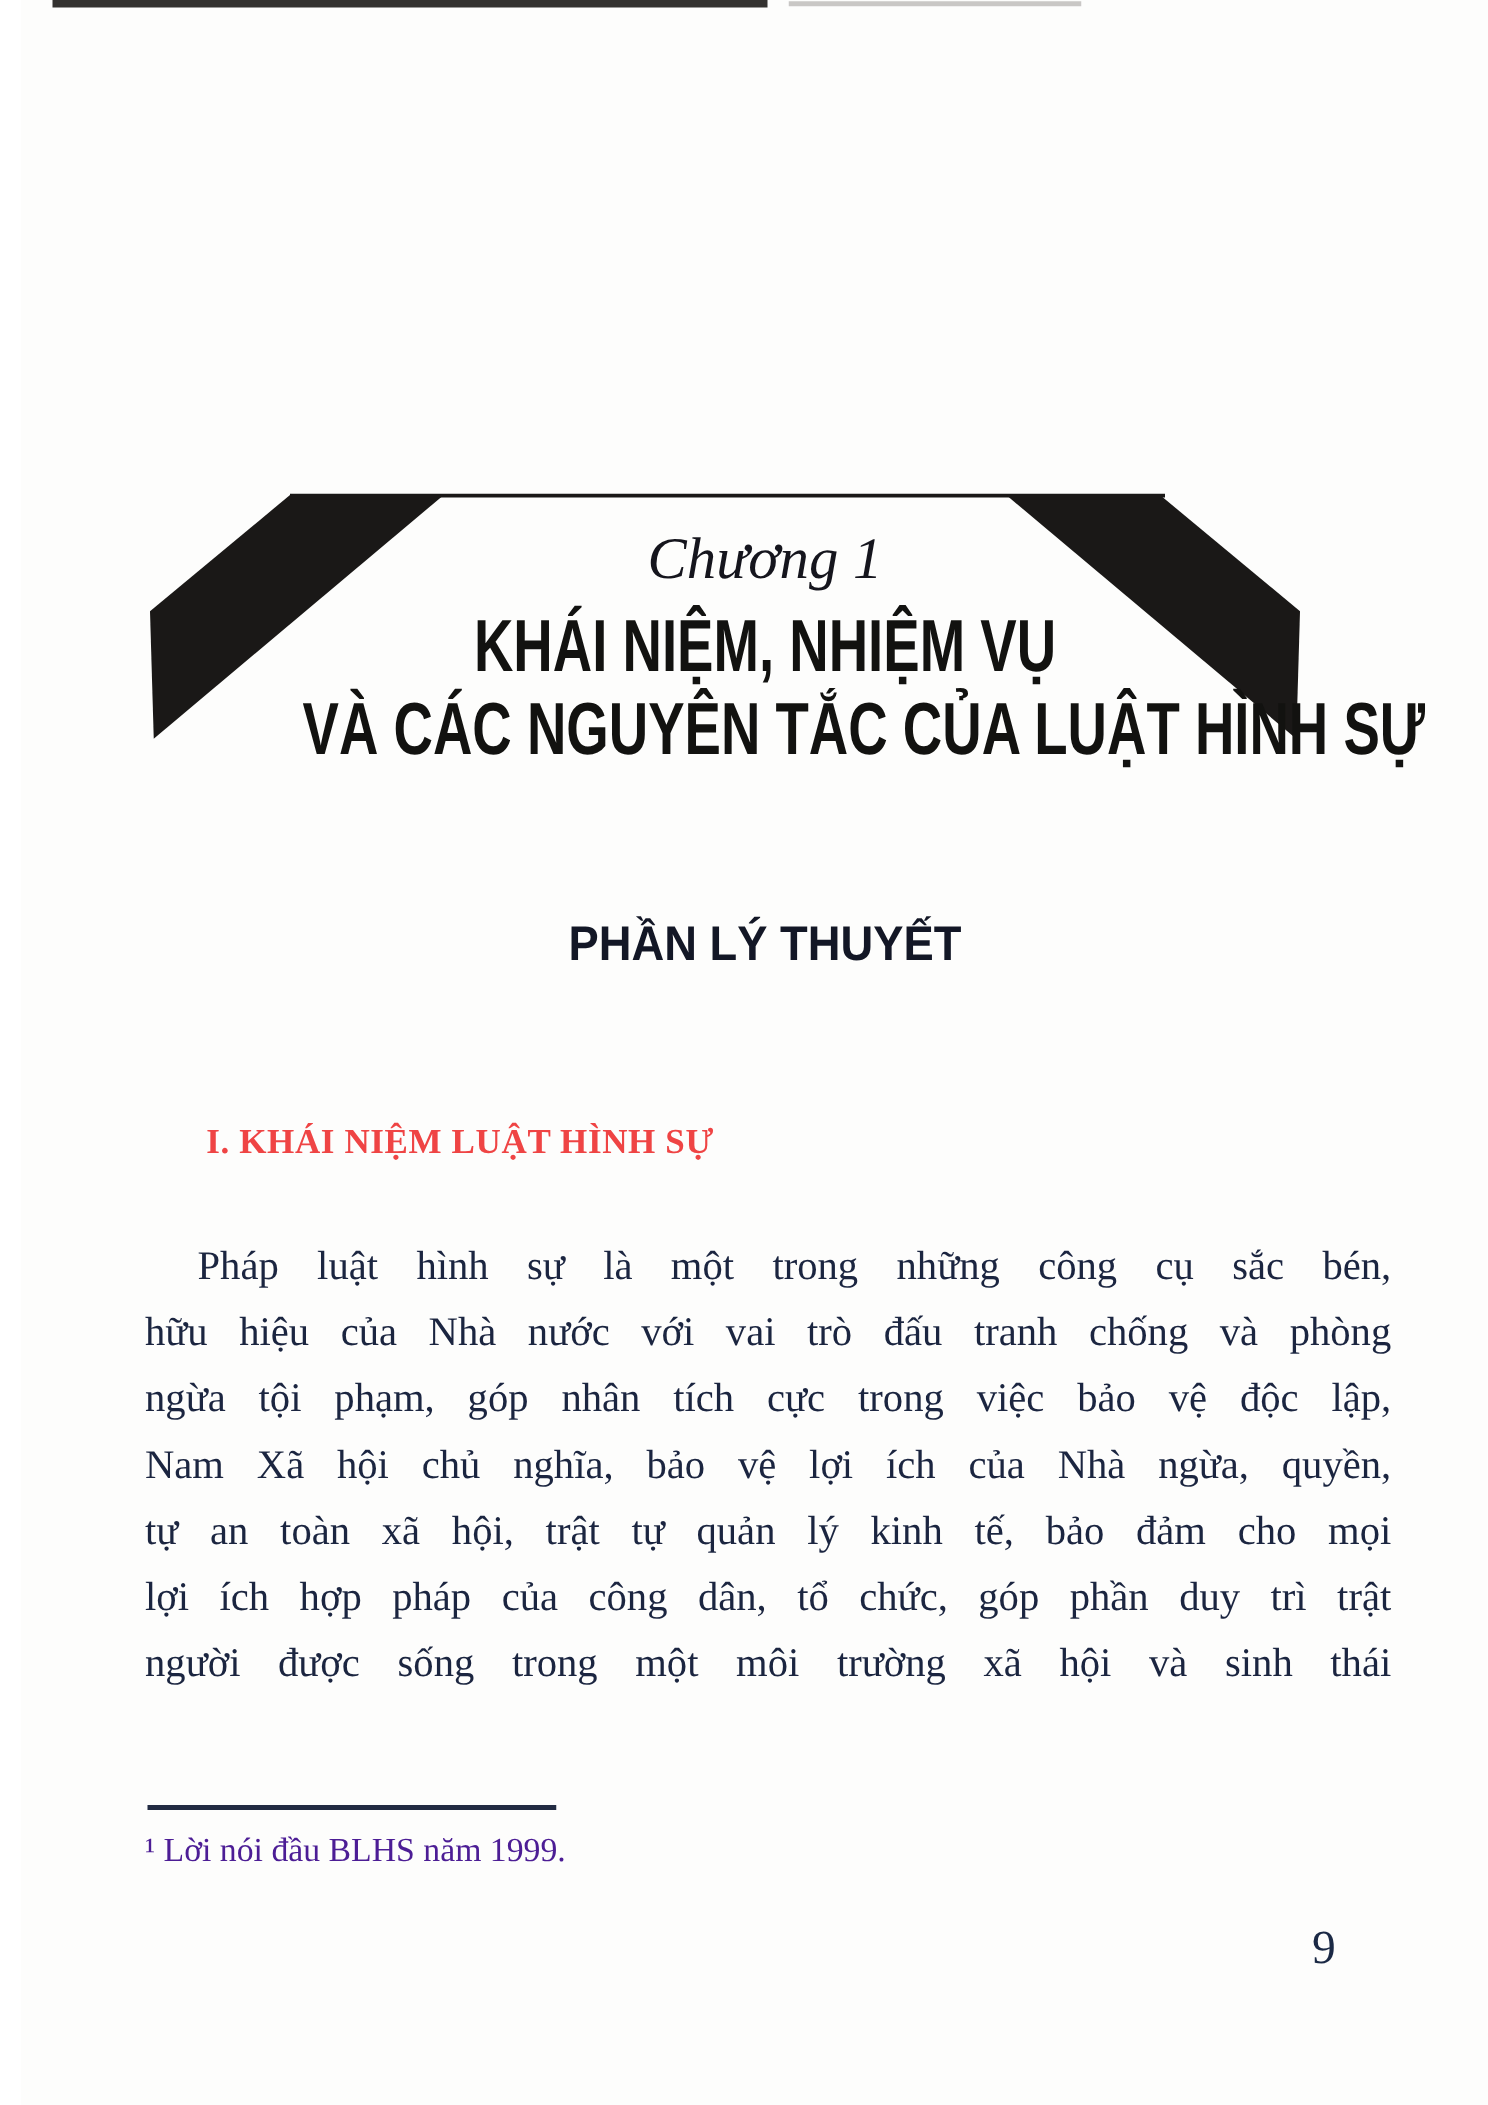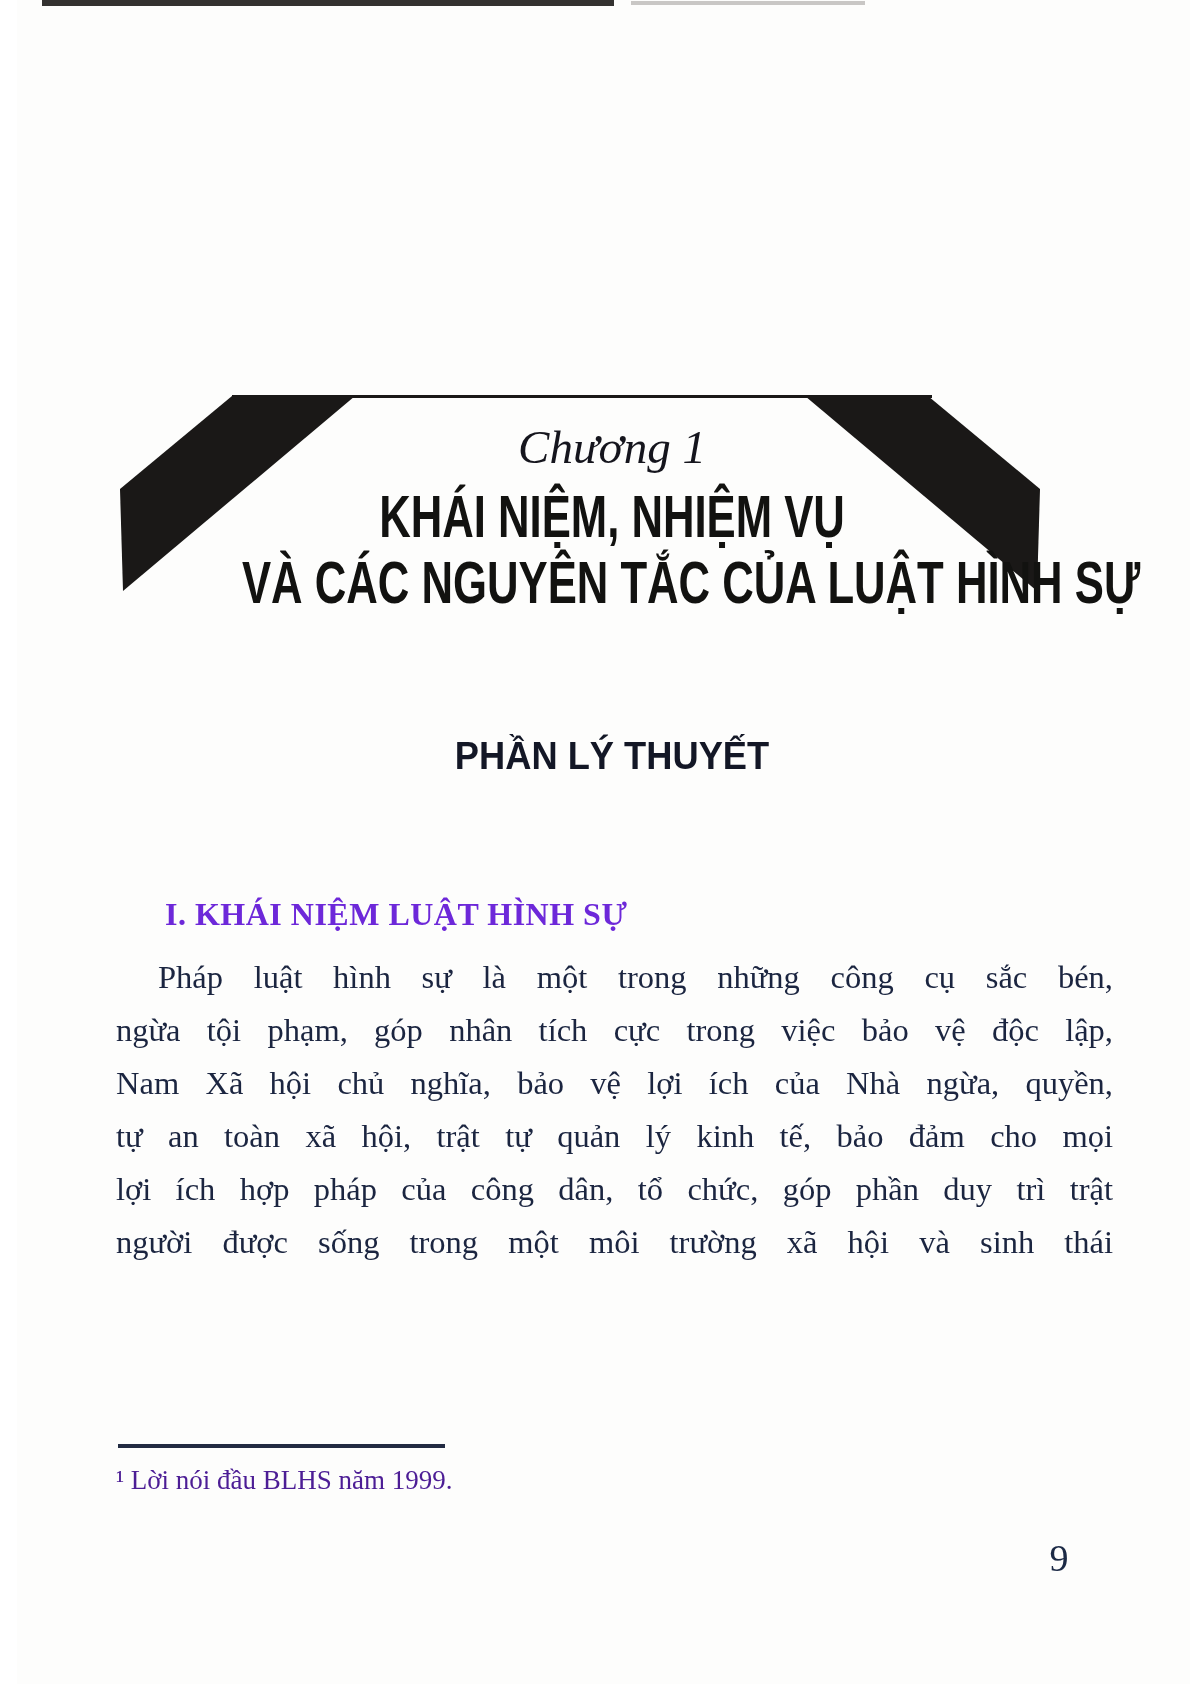--- a/index.html
+++ b/index.html
@@ -42,28 +42,28 @@
     font-family:"Liberation Sans","DejaVu Sans",sans-serif;
     font-weight:700;
     font-size:39px;line-height:46px;
     color:#131726;
     transform:scaleX(0.93);
     transform-origin:50% 50%;
   }
 
   .section-heading{
     position:absolute;left:148px;top:891px;
-    font-weight:700;font-size:32px;line-height:46px;
+    font-weight:700;font-size:28px;line-height:46px;
     letter-spacing:0.5px;
-    color:#6d28d9;
+    color:#ef4444;
     white-space:nowrap;
   }
 
   .body-par{
-    position:absolute;left:99px;top:951px;width:997px;
+    position:absolute;left:99px;top:987px;width:997px;
     font-size:32.5px;
   }
   .body-line{
     height:53px;line-height:53px;
     text-align:justify;
     text-align-last:justify;
     overflow:hidden;
   }
   .body-line.first{text-indent:42px;}
 
@@ -95,20 +95,21 @@
   <div class="banner-text chapter-label">Chương 1</div>
   <div class="banner-text banner-title banner-line1">KHÁI NIỆM, NHIỆM VỤ</div>
   <div class="banner-text banner-title banner-line2">VÀ CÁC NGUYÊN TẮC CỦA LUẬT HÌNH SỰ</div>
 
   <div class="banner-text part-heading">PHẦN LÝ THUYẾT</div>
 
   <div class="section-heading">I. KHÁI NIỆM LUẬT HÌNH SỰ</div>
 
   <div class="body-par">
     <div class="body-line first">Pháp luật hình sự là một trong những công cụ sắc bén,</div>
+    <div class="body-line">hữu hiệu của Nhà nước với vai trò đấu tranh chống và phòng</div>
     <div class="body-line">ngừa tội phạm, góp nhân tích cực trong việc bảo vệ độc lập,</div>
     <div class="body-line">Nam Xã hội chủ nghĩa, bảo vệ lợi ích của Nhà ngừa, quyền,</div>
     <div class="body-line">tự an toàn xã hội, trật tự quản lý kinh tế, bảo đảm cho mọi</div>
     <div class="body-line">lợi ích hợp pháp của công dân, tổ chức, góp phần duy trì trật</div>
     <div class="body-line">người được sống trong một môi trường xã hội và sinh thái</div>
   </div>
 
   <div class="footnote-rule"></div>
   <div class="footnote">¹ Lời nói đầu BLHS năm 1999.</div>
 

